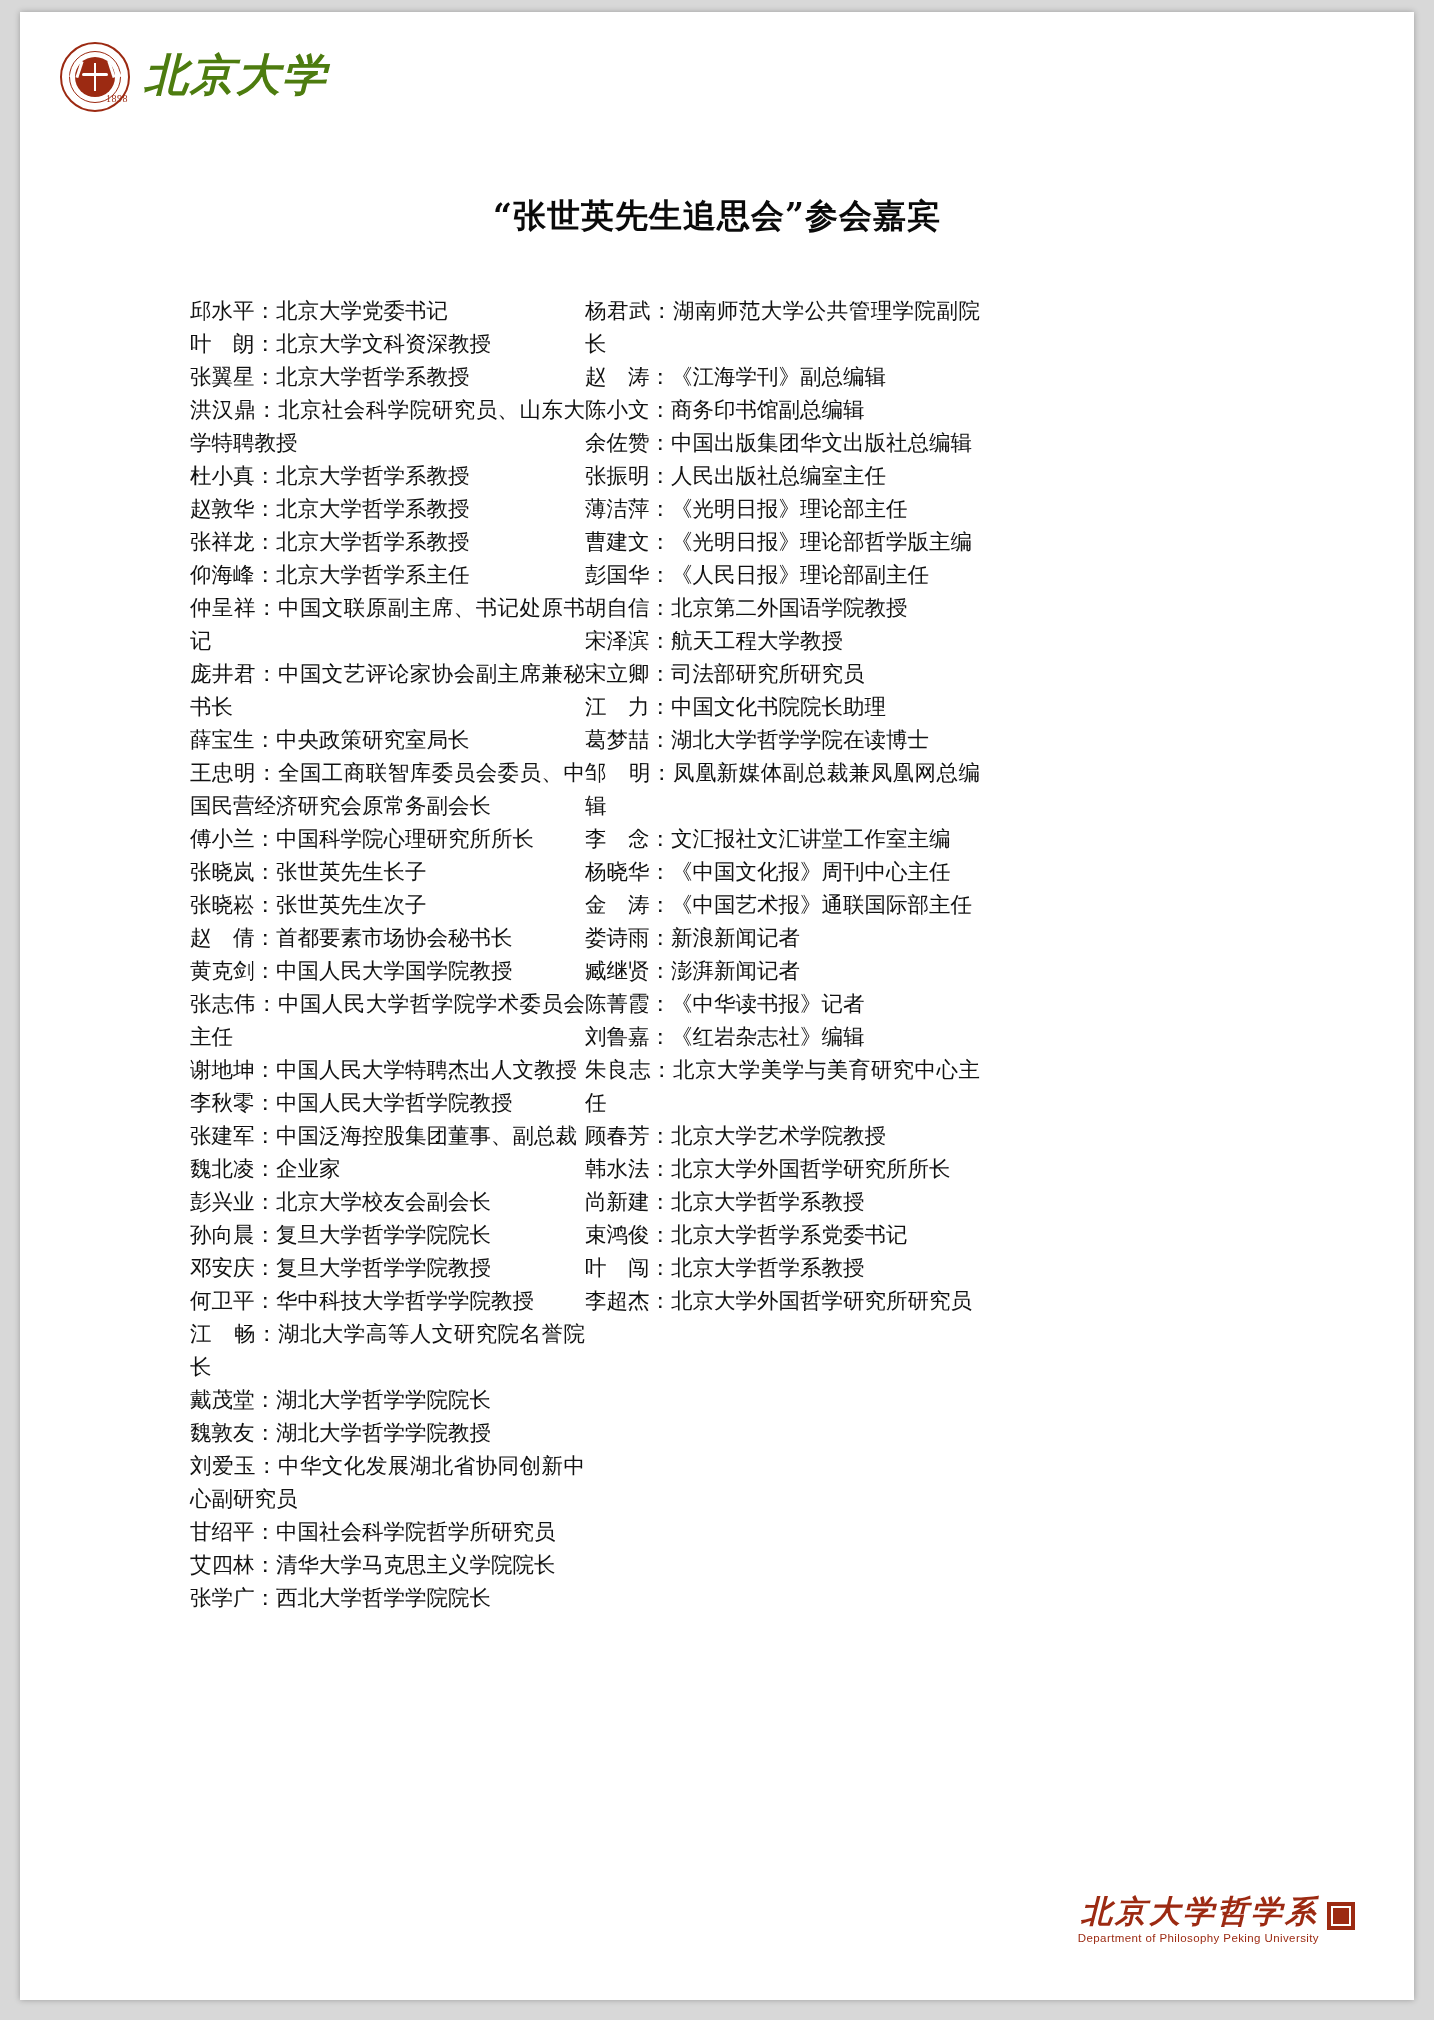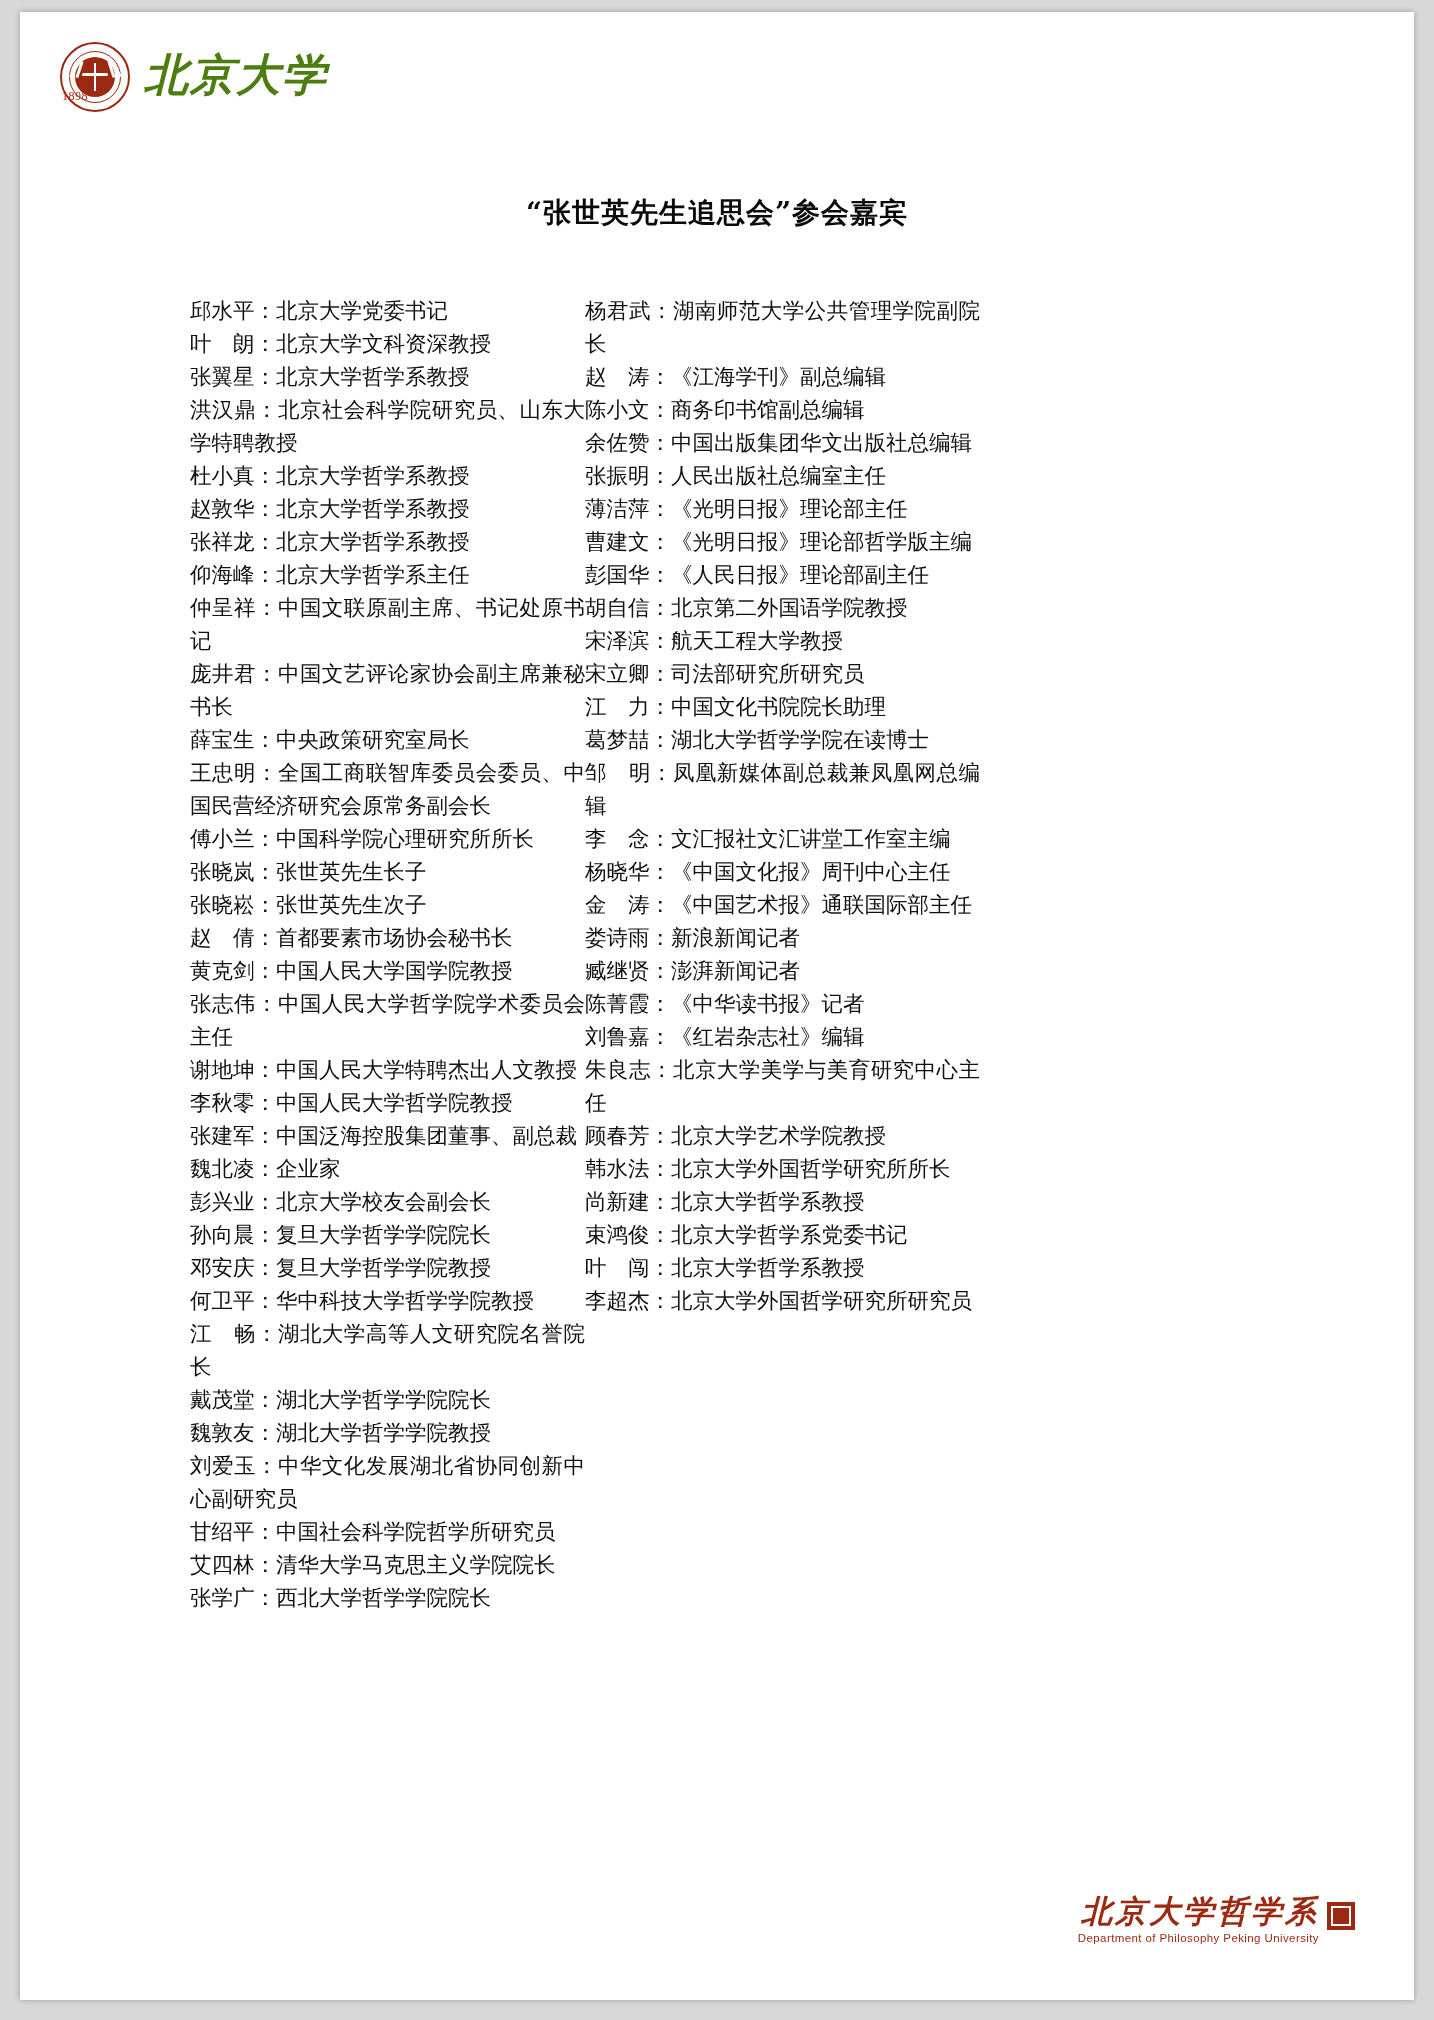--- a/index.html
+++ b/index.html
@@ -83,22 +83,22 @@
   }
   .seal .rib.l1 { left: 11px; transform: rotate(28deg); }
   .seal .rib.l2 { left: 16px; transform: rotate(18deg); }
   .seal .rib.r1 { right: 11px; transform: rotate(-28deg); }
   .seal .rib.r2 { right: 16px; transform: rotate(-18deg); }
   .seal .year {
     position: absolute;
     bottom: 6px;
     left: 0;
     width: 100%;
-    text-align: left;
-    font-size: 12px;
+    text-align: right;
+    font-size: 10px;
     color: #9c2a12;
     letter-spacing: 0.5px;
   }
   .wordmark {
     font-family: "DejaVu Serif", "Liberation Serif", serif;
     font-size: 44px;
     font-weight: bold;
     color: #4d7c0f;
     letter-spacing: 2px;
     font-style: italic;
@@ -107,21 +107,21 @@
   }
 
   
   .doc-title {
     position: absolute;
     left: 0;
     top: 182px;
     width: 100%;
     text-align: center;
     font-family: "DejaVu Serif", "Liberation Serif", serif;
-    font-size: 28px;
+    font-size: 33px;
     font-weight: bold;
     color: #0a0a0a;
     letter-spacing: 1px;
   }
 
   
   .columns {
     position: absolute;
     left: 170px;
     top: 282px;

